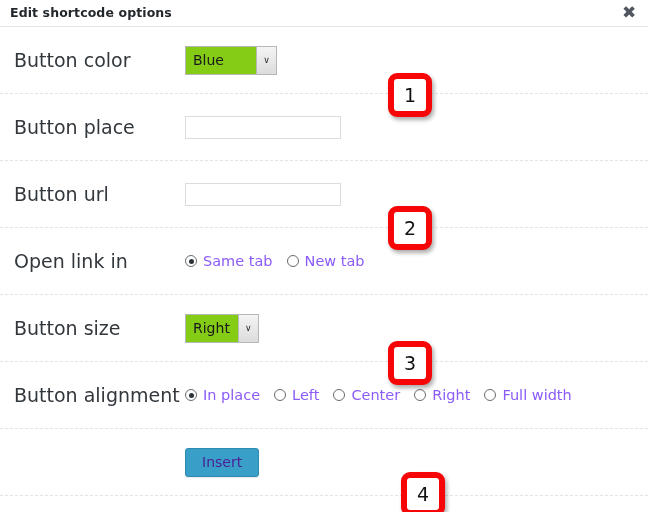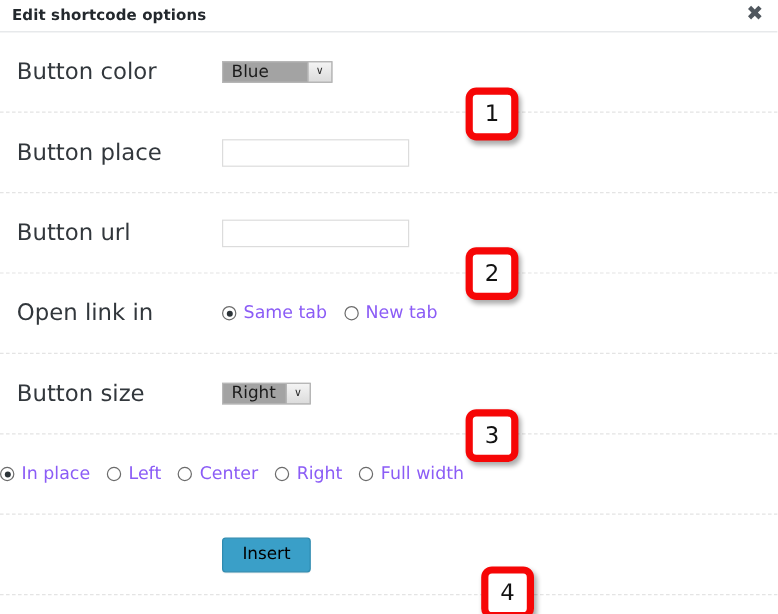--- a/index.html
+++ b/index.html
@@ -85,23 +85,23 @@
     display: flex;
     align-items: center;
     position: relative;
     height: 100%;
   }
 
   
   .select {
     display: inline-flex;
     align-items: stretch;
-    height: 18px;
+    height: 29px;
     border: 1px solid #b7b7b7;
-    background: #a3a3a3;
+    background: #84cc16;
     box-sizing: border-box;
     cursor: pointer;
   }
   .select .sel-text {
     display: flex;
     align-items: center;
     padding: 0 8px 0 7px;
     font-size: 14px;
     color: #1a1a1a;
     line-height: 1;
@@ -176,21 +176,21 @@
   }
 
   
   .insert-btn {
     margin-left: 0;
     display: inline-block;
     padding: 6px 16px 7px;
     background: #3a9fc8;
     border: 1px solid #2e8bb0;
     border-radius: 3px;
-    color: #000000;
+    color: #4c1d95;
     font-size: 14px;
     line-height: 1;
     cursor: pointer;
     font-family: "DejaVu Sans", sans-serif;
     box-shadow: 0 1px 0 rgba(0,0,0,0.07);
   }
 
   
   .badge {
     position: absolute;
@@ -272,20 +272,21 @@
       <div class="row-field">
         <div class="select">
           <span class="sel-text">Right</span>
           <span class="sel-arrow">∨</span>
         </div>
       </div>
 
     </div>
 
     <div class="row">
+      <div class="row-label">Button alignment</div>
       <div class="row-field">
         <div class="radio-group">
           <label class="radio-item checked">
             <span class="radio-dot"></span>
             <span class="radio-label">In place</span>
           </label>
           <label class="radio-item">
             <span class="radio-dot"></span>
             <span class="radio-label">Left</span>
           </label>

